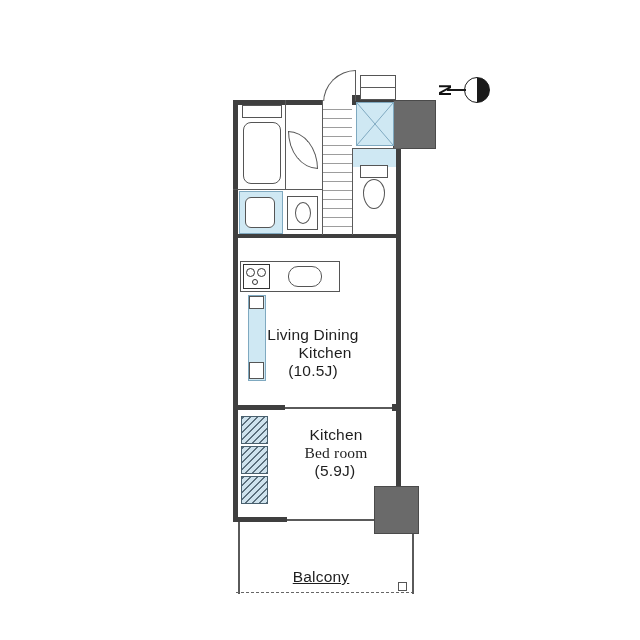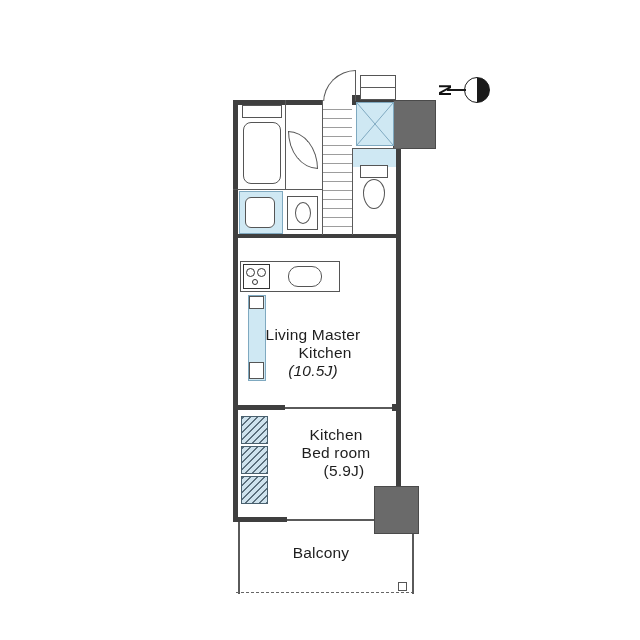--- a/index.html
+++ b/index.html
@@ -98,23 +98,23 @@
 
   <div class="a hatch" style="left:241px;top:416px;width:27px;height:28px;"></div>
   <div class="a hatch" style="left:241px;top:446px;width:27px;height:28px;"></div>
   <div class="a hatch" style="left:241px;top:476px;width:27px;height:28px;"></div>
 
   <div class="a thin" style="left:238px;top:522px;width:1.5px;height:72px;"></div>
   <div class="a" style="left:236px;top:592px;width:178px;height:0;border-top:1.5px dashed #666;"></div>
   <div class="a thin" style="left:412px;top:534px;width:1.5px;height:60px;"></div>
   <div class="a outline" style="left:398px;top:582px;width:9px;height:9px;"></div>
 
-  <div class="label" style="left:313px;top:326px;">Living Master</div>
+  <div class="label" style="left:313px;top:326px;">Living Dining</div>
   <div class="label" style="left:325px;top:344px;">Kitchen</div>
-  <div class="label" style="left:313px;top:362px;font-style:italic;">(10.5J)</div>
+  <div class="label" style="left:313px;top:362px;">(10.5J)</div>
 
   <div class="label" style="left:336px;top:426px;">Kitchen</div>
-  <div class="label" style="left:336px;top:444px;">Bed room</div>
-  <div class="label" style="left:344px;top:462px;">(5.9J)</div>
+  <div class="label" style="left:336px;top:444px;font-family:Liberation Serif, serif;">Bed room</div>
+  <div class="label" style="left:335px;top:462px;">(5.9J)</div>
 
-  <div class="label" style="left:321px;top:544px;">Balcony</div>
+  <div class="label" style="left:321px;top:568px;text-decoration:underline;">Balcony</div>
 
 </div>
 
 </body></html>

